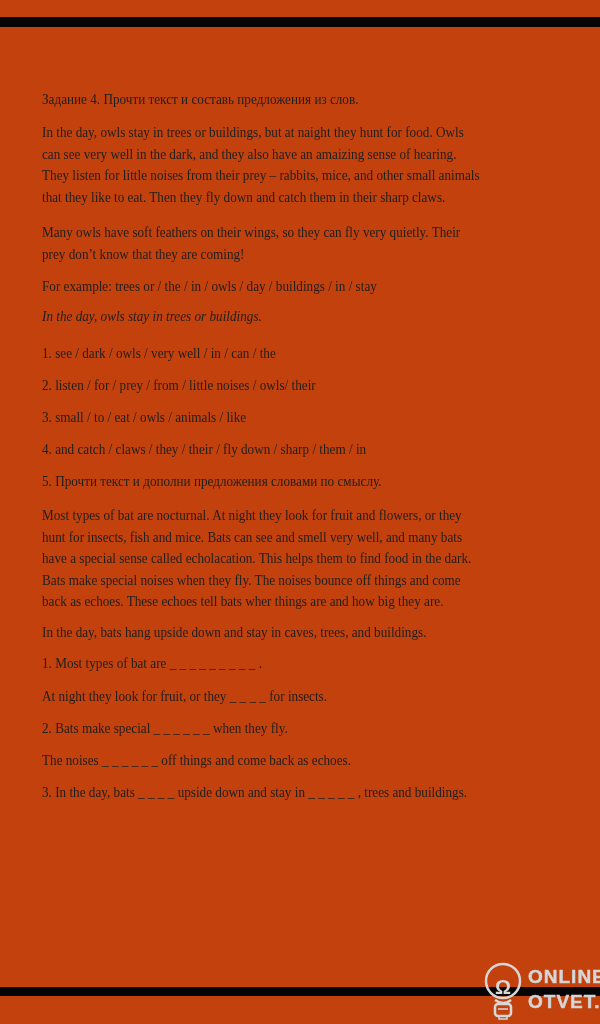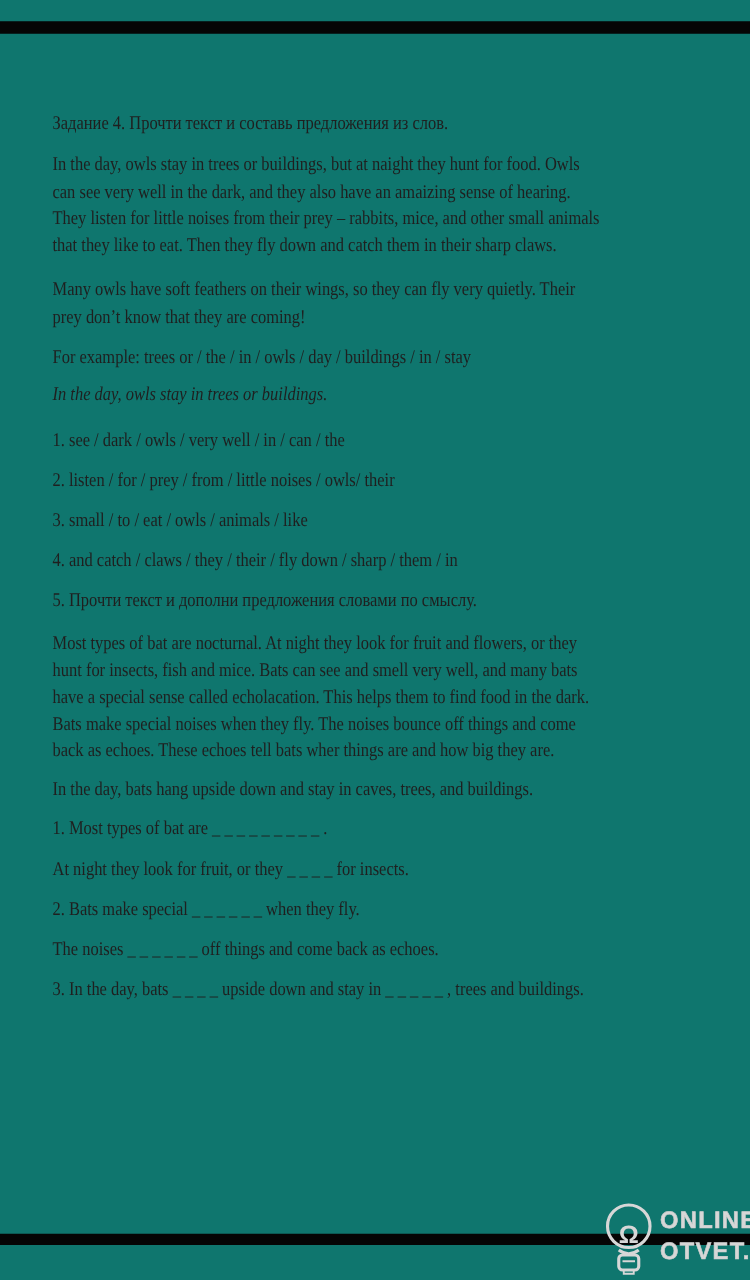--- a/index.html
+++ b/index.html
@@ -1,20 +1,20 @@
 <!DOCTYPE html>
 <html><head>
 <meta charset="utf-8">
 <style>
   html, body { margin:0; padding:0; }
   body {
     width:600px; height:1024px; position:relative; overflow:hidden;
     background:#ffffff; font-family:"Liberation Serif", serif;
   }
-  .screen { position:absolute; inset:0; background:#0f766e; }
+  .screen { position:absolute; inset:0; background:#c2410c; }
   .bar { position:absolute; left:0; width:600px; background:#050505; }
   .bar-top { top:17px; height:10px; }
   .bar-bottom { top:987px; height:9px; z-index:1; }
   .block {
     position:absolute; left:42px; color:#1f1f1f;
     font-size:15.5px; line-height:21.6px; white-space:nowrap;
     transform:scaleX(0.85); transform-origin:0 0;
   }
   .italic { font-style:italic; }
   .wm { position:absolute; top:958px; left:480px; width:120px; height:64px; z-index:2; }

